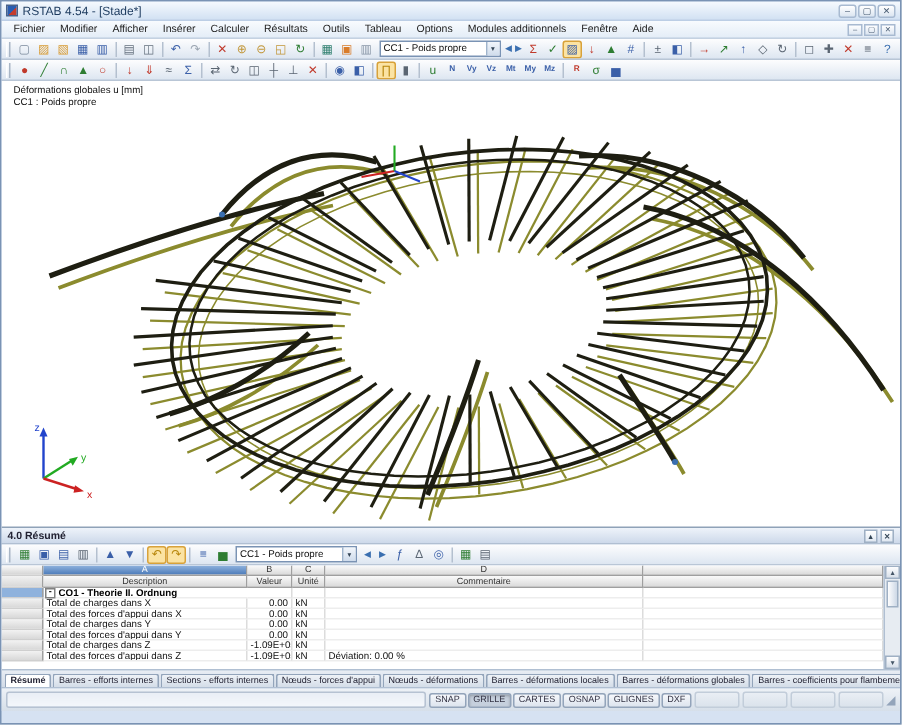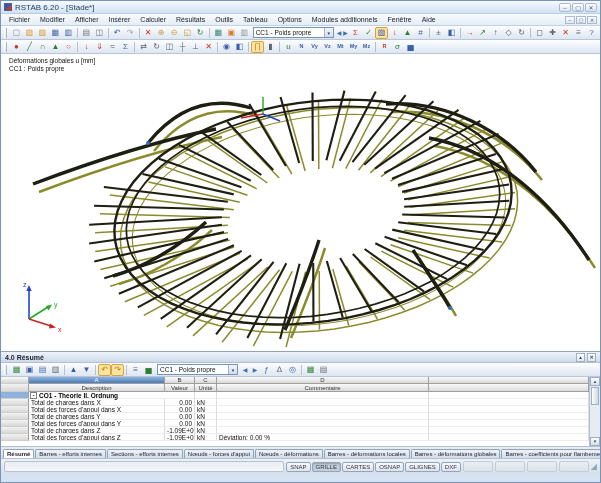--- a/index.html
+++ b/index.html
@@ -98,21 +98,21 @@
   .sb-cell{width:30px;height:11px;border:1px solid #c2cdda;border-radius:2px;}
   .grip-resize{color:#93a4ba;font-size:8px;line-height:1;}
 </style>
 </head>
 <body>
 
 <div class="window">
 
   <div class="titlebar">
     <span class="appicon"></span>
-    <span class="title">RSTAB 6.20 - [Stade*]</span>
+    <span class="title">RSTAB 4.54 - [Stade*]</span>
     <span class="winbtns">
       <span class="wbtn">–</span>
       <span class="wbtn">▢</span>
       <span class="wbtn">✕</span>
     </span>
   </div>
 
   <div class="menubar">
     <div class="menus">
       <span class="menu-item">Fichier</span>

